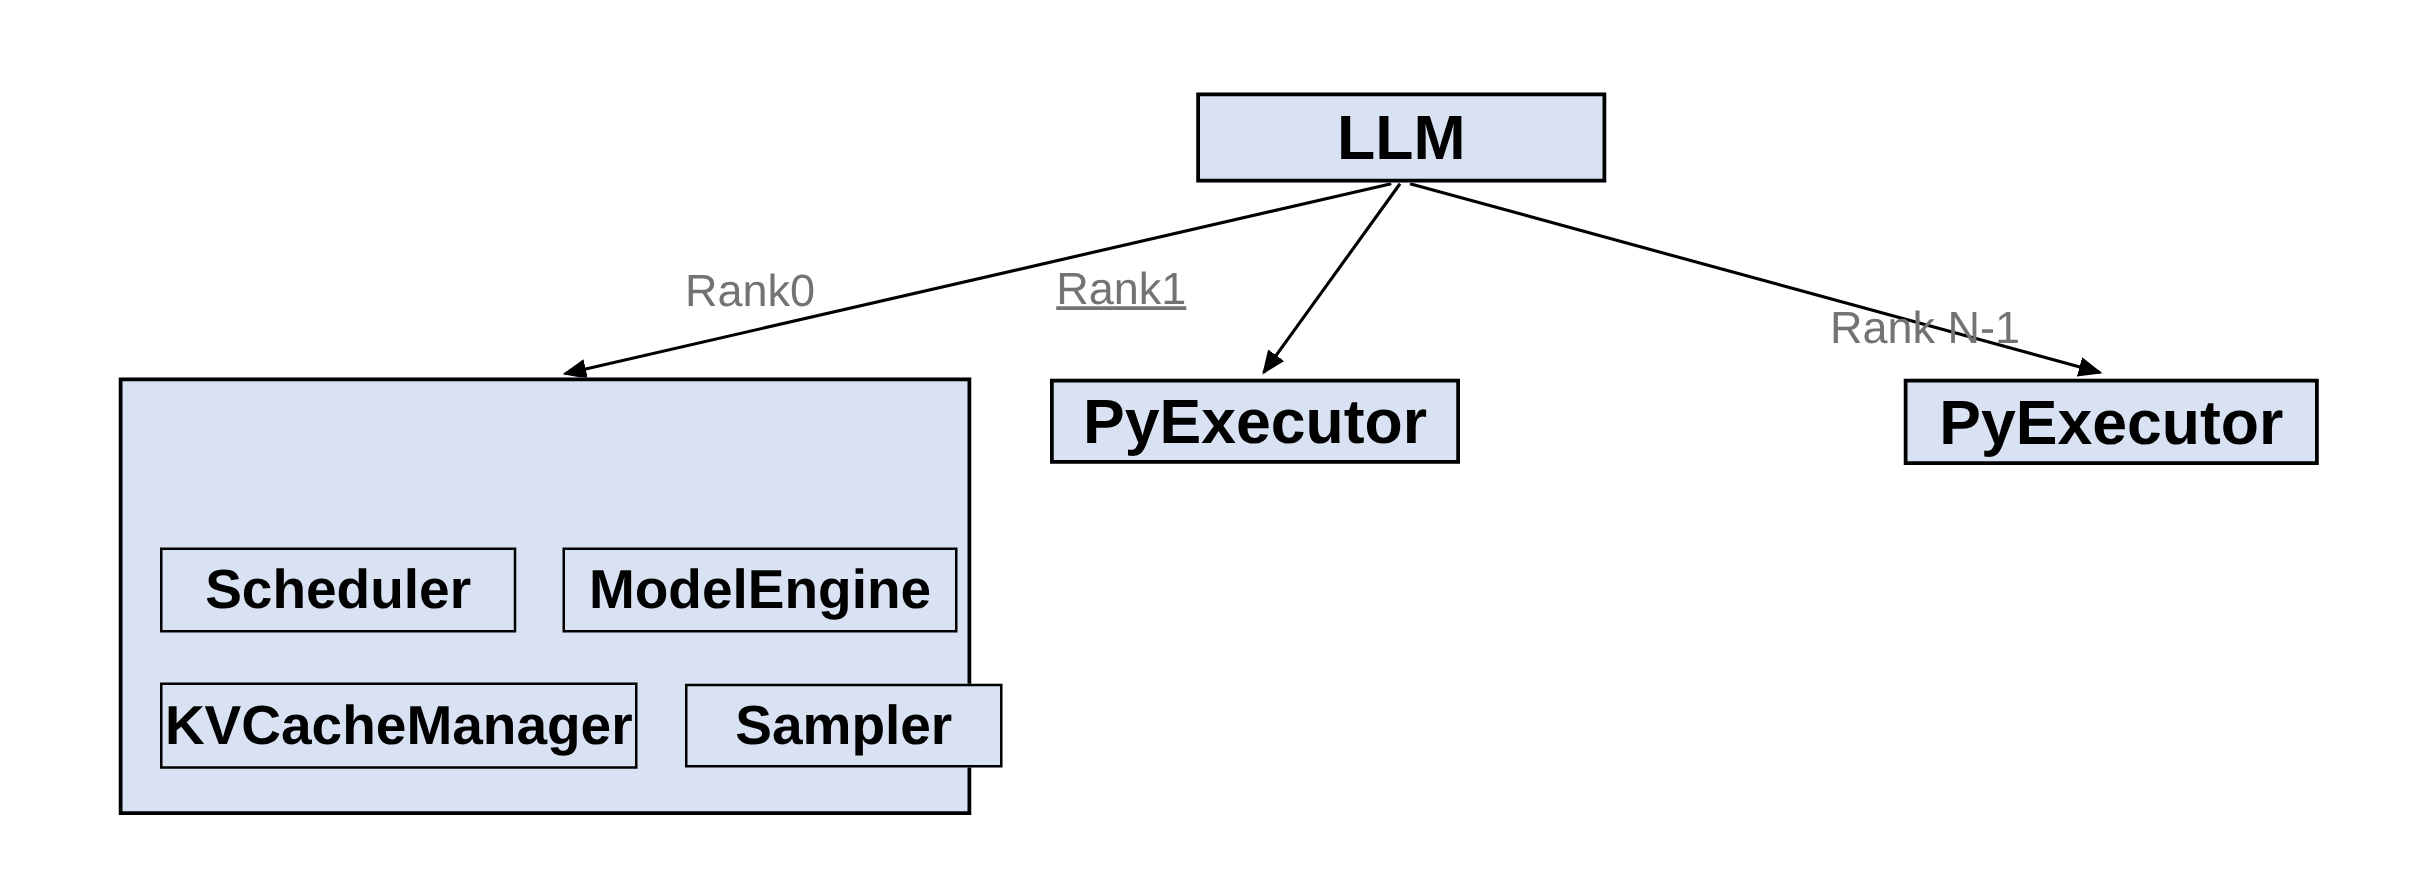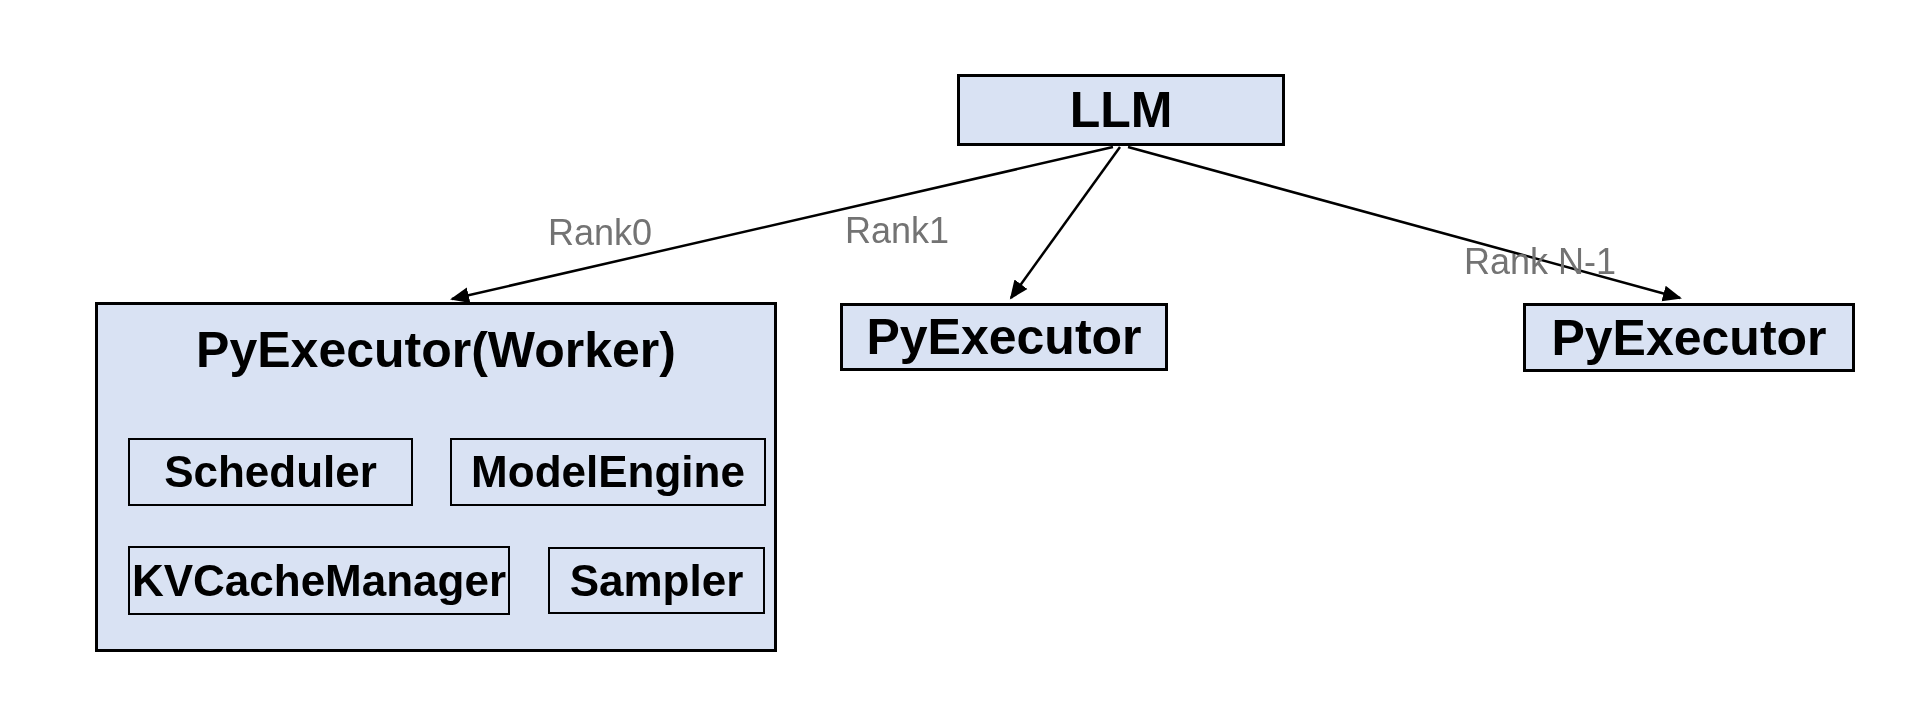--- a/index.html
+++ b/index.html
@@ -41,32 +41,32 @@
     display: flex;
     align-items: center;
     justify-content: center;
     font-size: 44px;
     line-height: 1;
     color: #000000;
   }
   .inner-scheduler  { left: 30px;  top: 133px; width: 285px; height: 68px; }
   .inner-engine     { left: 352px; top: 133px; width: 316px; height: 68px; }
   .inner-kvcache    { left: 30px;  top: 241px; width: 382px; height: 69px; }
-  .inner-sampler    { left: 450px; top: 242px; width: 217px; height: 67px; }
+  .inner-sampler    { left: 450px; top: 242px; width: 254px; height: 67px; }
   .edge-label {
     position: absolute;
     transform: translate(-50%, -50%);
     font-size: 36px;
     line-height: 1;
     color: #737373;
     white-space: nowrap;
     background: transparent;
   }
   .lbl-rank0  { left: 600px;  top: 233px; }
-  .lbl-rank1  { left: 897px;  top: 231px; }
+  .lbl-rank1  { left: 897px;  top: 231px; text-decoration: underline; }
   .lbl-rankn  { left: 1540px; top: 234px; margin-top: 28px; }
   svg.edges {
     position: absolute;
     left: 0; top: 0;
     width: 1928px;
     height: 710px;
     pointer-events: none;
   }
 </style>
 </head>
@@ -87,21 +87,20 @@
 
   <div class="node llm-box">
     <span class="node-title">LLM</span>
   </div>
 
   <div class="edge-label lbl-rank0">Rank0</div>
   <div class="edge-label lbl-rank1">Rank1</div>
   <div class="edge-label lbl-rankn">Rank N-1</div>
 
   <div class="node worker-box">
-    <div class="worker-title">PyExecutor(Worker)</div>
     <div class="inner-box inner-engine">
       <span>ModelEngine</span>
     </div>
     <div class="inner-box inner-scheduler">
       <span>Scheduler</span>
     </div>
     <div class="inner-box inner-kvcache">
       <span>KVCacheManager</span>
     </div>
     <div class="inner-box inner-sampler">

